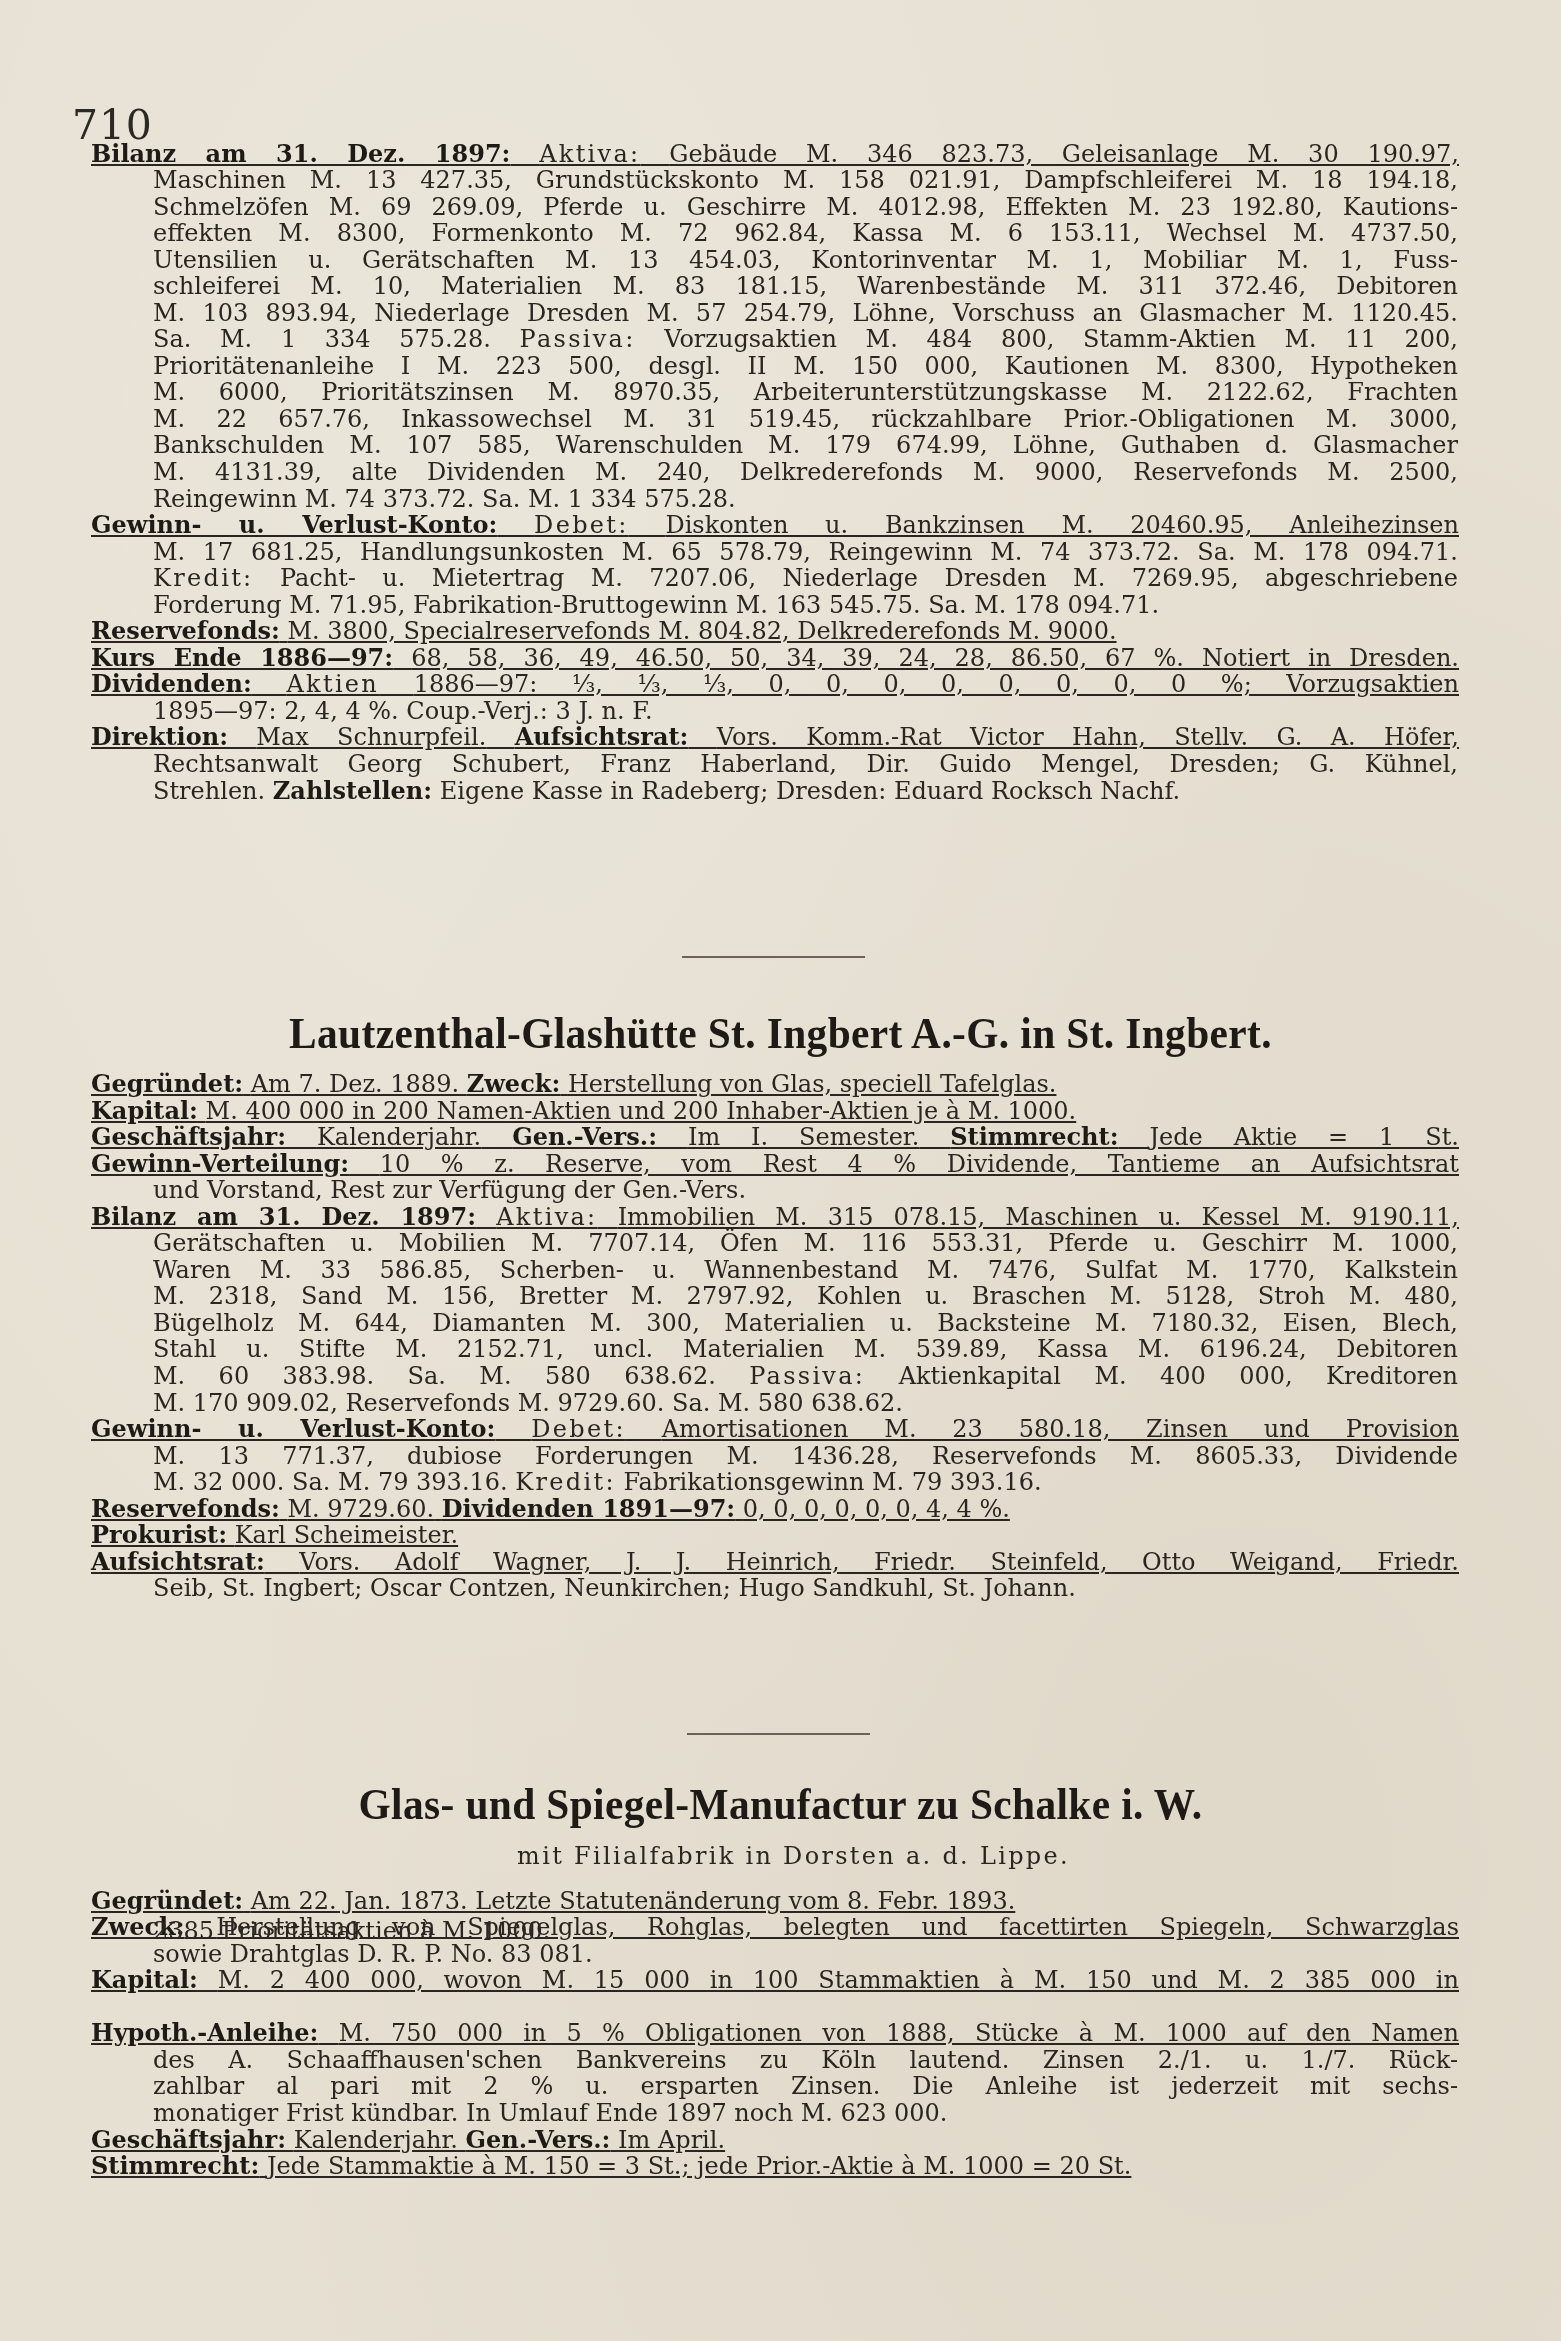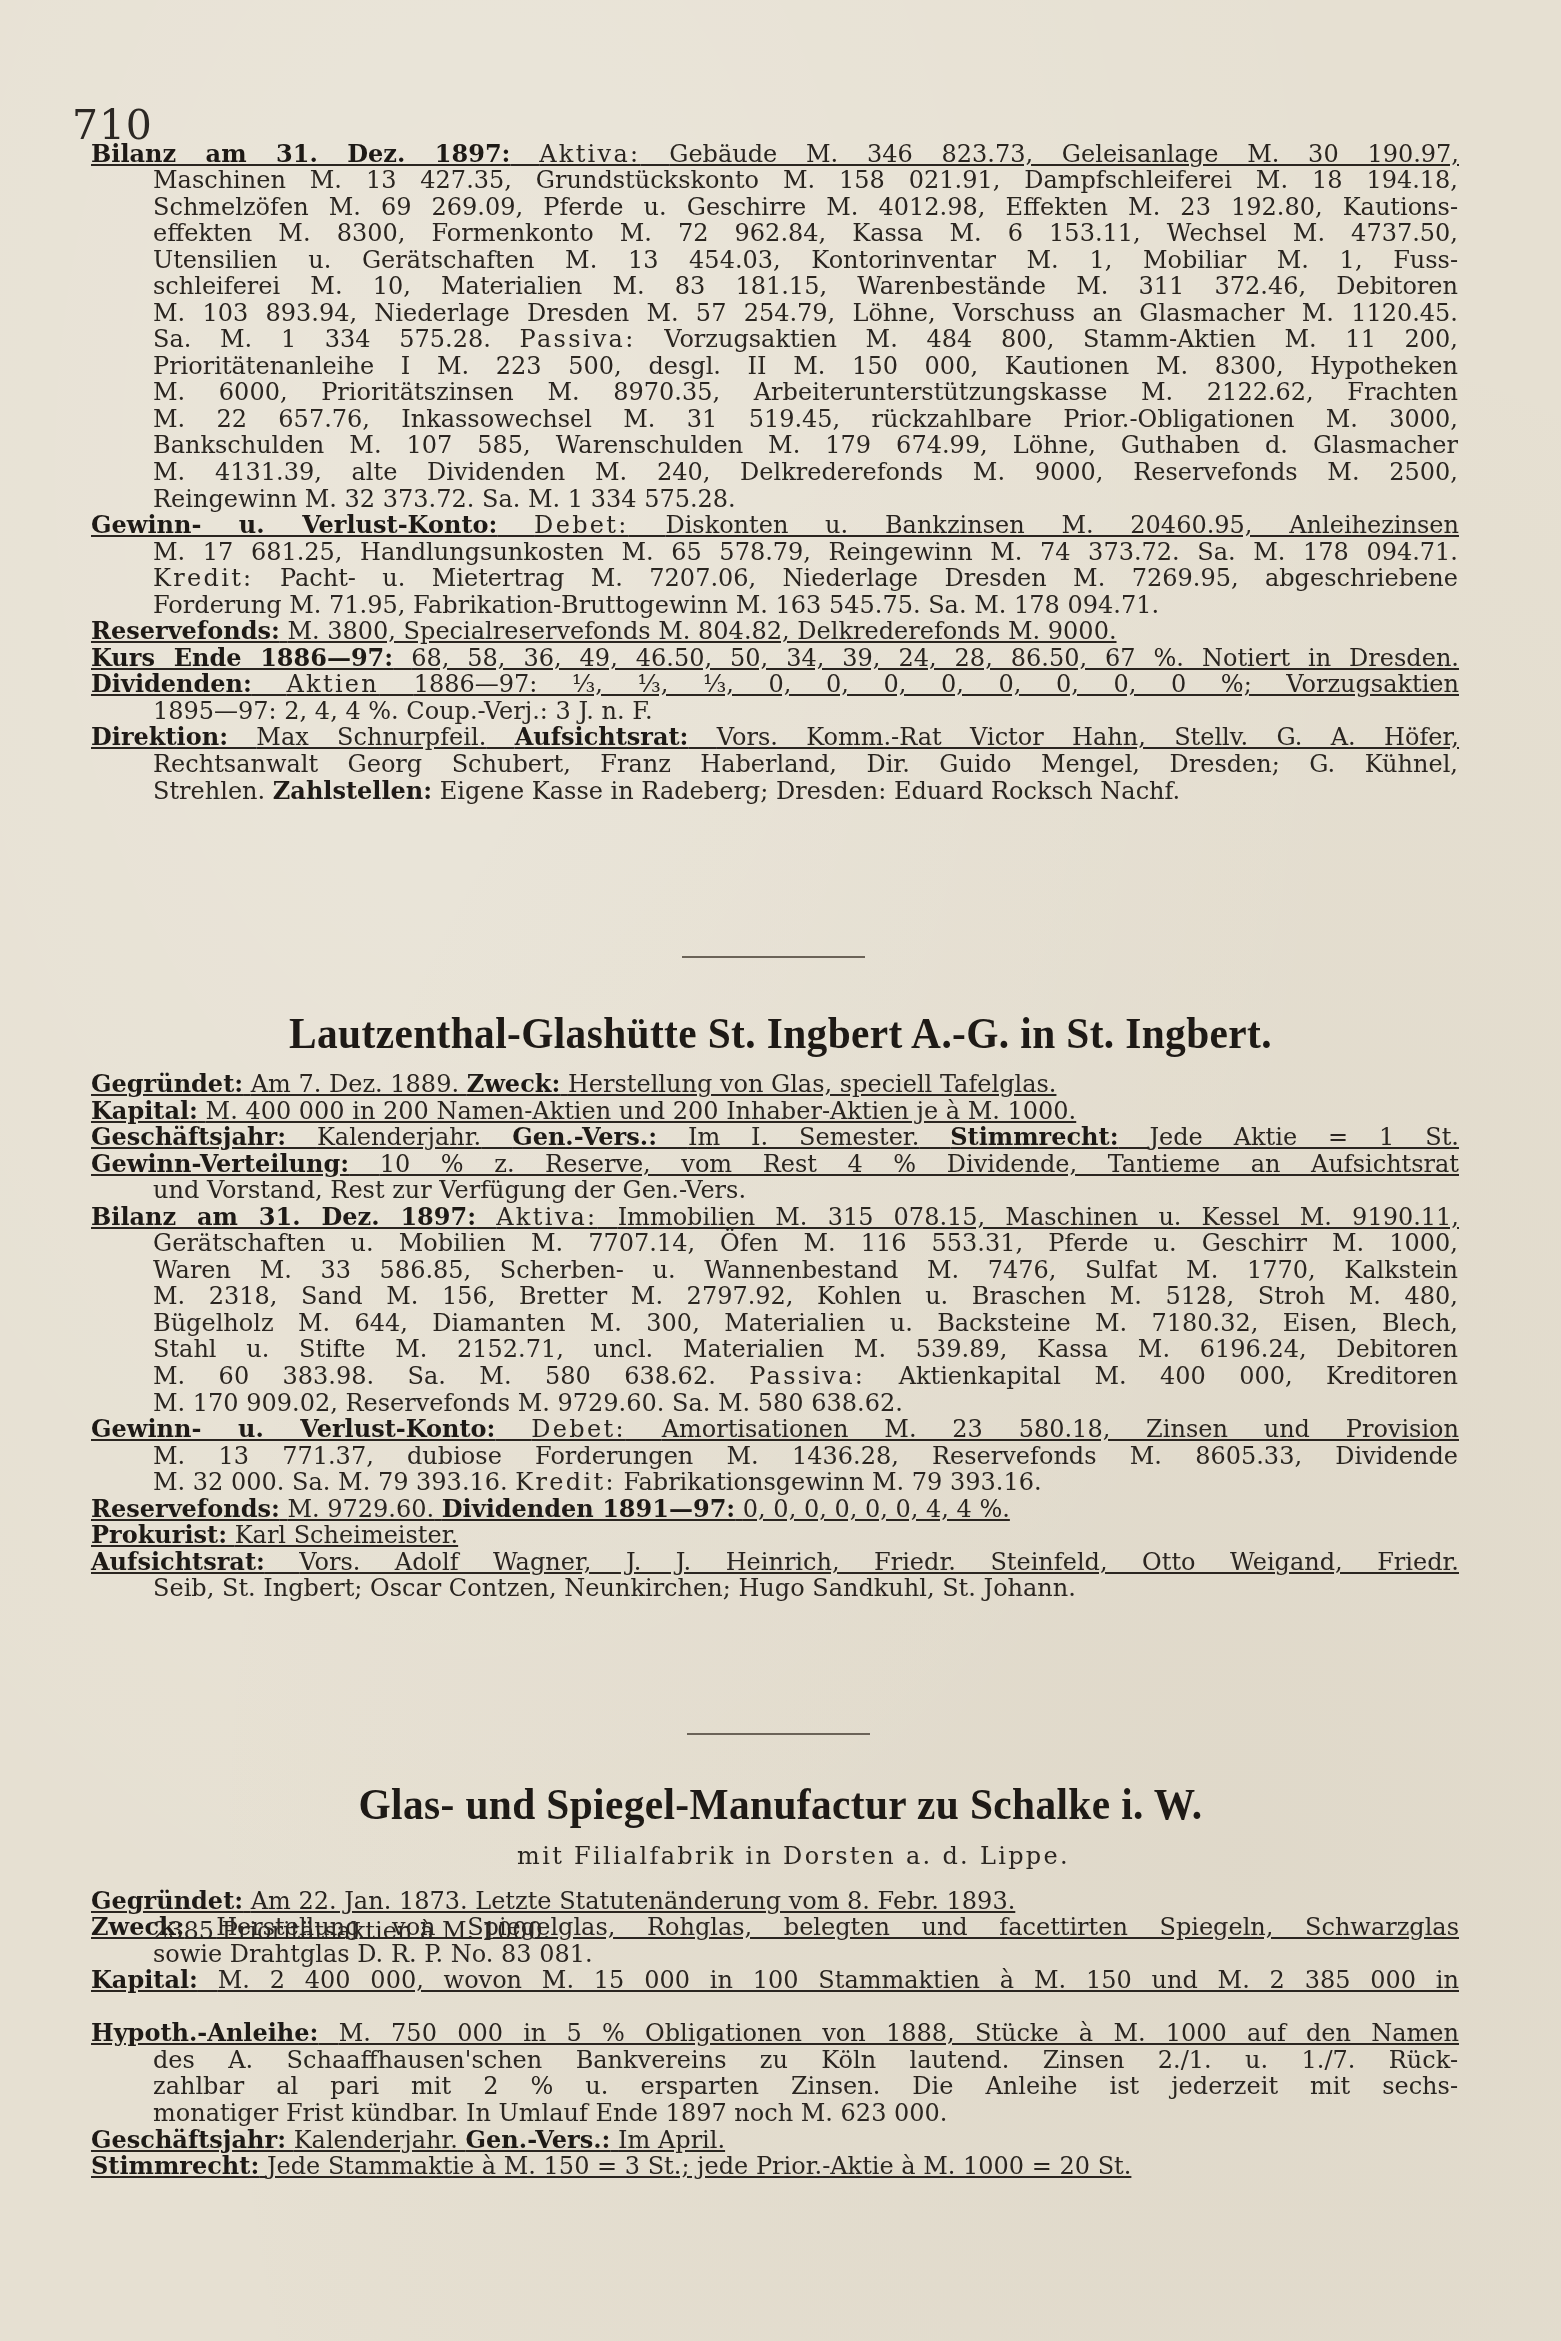--- a/index.html
+++ b/index.html
@@ -48,21 +48,21 @@
   <div class="ln cont just" style="top:220px;width:1305px">effekten M. 8300, Formenkonto M. 72 962.84, Kassa M. 6 153.11, Wechsel M. 4737.50,</div>
   <div class="ln cont just" style="top:247px;width:1305px">Utensilien u. Gerätschaften M. 13 454.03, Kontorinventar M. 1, Mobiliar M. 1, Fuss-</div>
   <div class="ln cont just" style="top:273px;width:1305px">schleiferei M. 10, Materialien M. 83 181.15, Warenbestände M. 311 372.46, Debitoren</div>
   <div class="ln cont just" style="top:300px;width:1305px">M. 103 893.94, Niederlage Dresden M. 57 254.79, Löhne, Vorschuss an Glasmacher M. 1120.45.</div>
   <div class="ln cont just" style="top:326px;width:1305px"><span>Sa. M. 1 334 575.28.</span> <span class="sp">Passiva:</span> <span>Vorzugsaktien M. 484 800, Stamm-Aktien M. 11 200,</span></div>
   <div class="ln cont just" style="top:353px;width:1305px">Prioritätenanleihe I M. 223 500, desgl. II M. 150 000, Kautionen M. 8300, Hypotheken</div>
   <div class="ln cont just" style="top:379px;width:1305px">M. 6000, Prioritätszinsen M. 8970.35, Arbeiterunterstützungskasse M. 2122.62, Frachten</div>
   <div class="ln cont just" style="top:406px;width:1305px">M. 22 657.76, Inkassowechsel M. 31 519.45, rückzahlbare Prior.-Obligationen M. 3000,</div>
   <div class="ln cont just" style="top:432px;width:1305px">Bankschulden M. 107 585, Warenschulden M. 179 674.99, Löhne, Guthaben d. Glasmacher</div>
   <div class="ln cont just" style="top:459px;width:1305px">M. 4131.39, alte Dividenden M. 240, Delkrederefonds M. 9000, Reservefonds M. 2500,</div>
-  <div class="ln cont" style="top:486px">Reingewinn M. 32 373.72. Sa. M. 1 334 575.28.</div>
+  <div class="ln cont" style="top:486px">Reingewinn M. 74 373.72. Sa. M. 1 334 575.28.</div>
   <div class="ln first just" style="top:512px;width:1368px"><span class="b">Gewinn- u. Verlust-Konto:</span> <span class="sp">Debet:</span> <span>Diskonten u. Bankzinsen M. 20460.95, Anleihezinsen</span></div>
   <div class="ln cont just" style="top:539px;width:1305px">M. 17 681.25, Handlungsunkosten M. 65 578.79, Reingewinn M. 74 373.72. Sa. M. 178 094.71.</div>
   <div class="ln cont just" style="top:565px;width:1305px"><span class="sp">Kredit:</span> <span>Pacht- u. Mietertrag M. 7207.06, Niederlage Dresden M. 7269.95, abgeschriebene</span></div>
   <div class="ln cont" style="top:592px">Forderung M. 71.95, Fabrikation-Bruttogewinn M. 163 545.75. Sa. M. 178 094.71.</div>
   <div class="ln first" style="top:618px"><span class="b">Reservefonds:</span> <span>M. 3800, Specialreservefonds M. 804.82, Delkrederefonds M. 9000.</span></div>
   <div class="ln first just" style="top:645px;width:1368px"><span class="b">Kurs Ende 1886—97:</span> <span>68, 58, 36, 49, 46.50, 50, 34, 39, 24, 28, 86.50, 67 %. Notiert in Dresden.</span></div>
   <div class="ln first just" style="top:671px;width:1368px"><span class="b">Dividenden:</span> <span class="sp">Aktien</span> <span>1886—97: ⅓, ⅓, ⅓, 0, 0, 0, 0, 0, 0, 0, 0 %; Vorzugsaktien</span></div>
   <div class="ln cont" style="top:698px">1895—97: 2, 4, 4 %. Coup.-Verj.: 3 J. n. F.</div>
   <div class="ln first just" style="top:724px;width:1368px"><span class="b">Direktion:</span> <span>Max Schnurpfeil.</span> <span class="b">Aufsichtsrat:</span> <span>Vors. Komm.-Rat Victor Hahn, Stellv. G. A. Höfer,</span></div>
   <div class="ln cont just" style="top:751px;width:1305px">Rechtsanwalt Georg Schubert, Franz Haberland, Dir. Guido Mengel, Dresden; G. Kühnel,</div>

